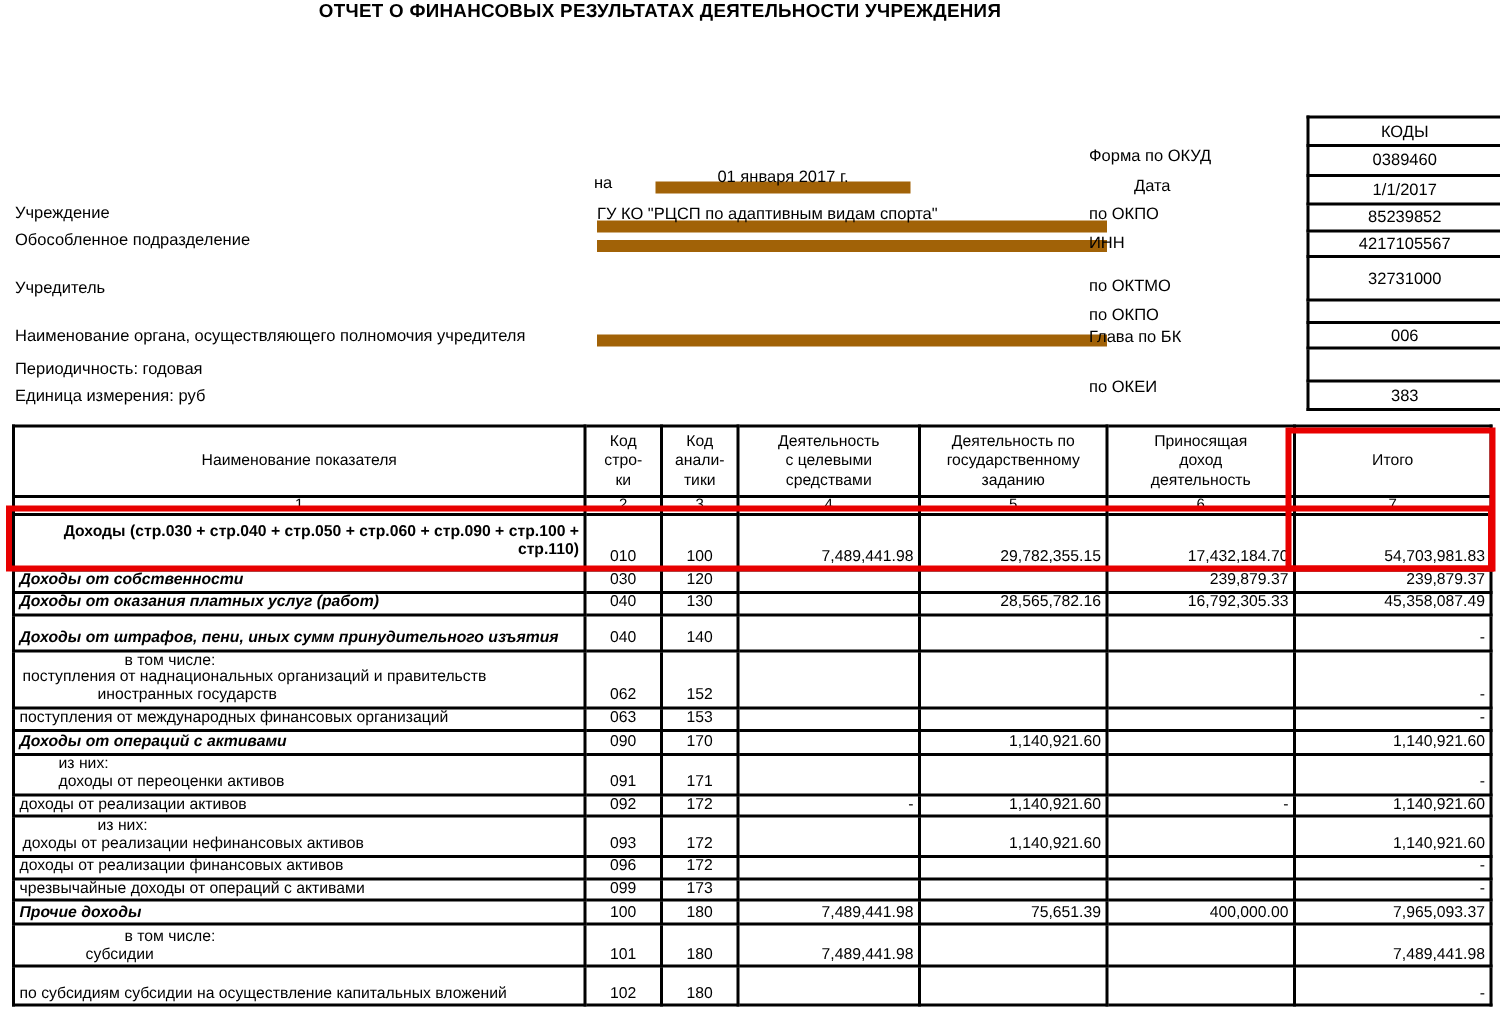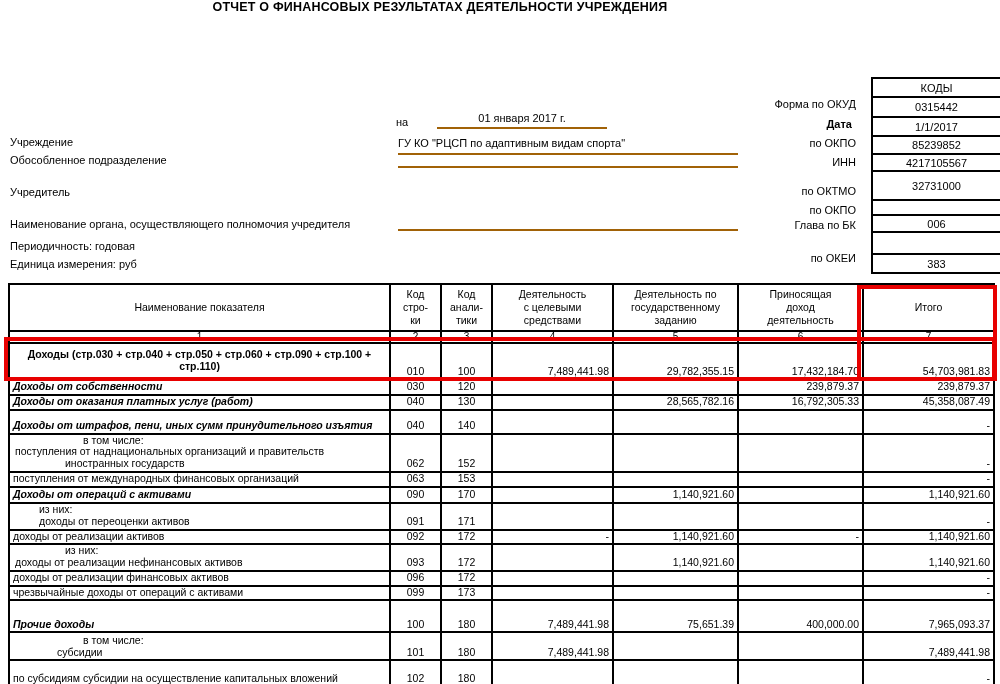--- a/index.html
+++ b/index.html
@@ -4,22 +4,22 @@
 <style>
   * { margin:0; padding:0; box-sizing:border-box; }
   body { background:#fff; }
   .page {
     position:relative; width:1000px; height:684px; background:#fff;
     font-family:"Liberation Sans", sans-serif; font-size:11px; color:#000;
     overflow:hidden;
   }
   .abs { position:absolute; }
   .title { font-weight:bold; font-size:12.5px; letter-spacing:0.2px; }
-  .ul { border-bottom:2px solid #a16207; }
-  .rlabel { text-align:right; width:130px; }
+  .ul { border-bottom:8px solid #a16207; }
+  .rlabel { width:130px; }
   .llabel { white-space:nowrap; }
 
   
   table.codes { border-collapse:collapse; table-layout:fixed; width:131px; }
   table.codes td {
     border:2px solid #000; text-align:center; vertical-align:middle;
     font-size:11px; padding:0 2px; overflow:hidden;
   }
   table.codes { border:1px solid #000; }
   td.tallv { vertical-align:bottom; padding-bottom:2px;margin-left:38px; }
@@ -32,21 +32,21 @@
   }
   table.main tr.hdr td {
     text-align:center; vertical-align:middle; white-space:pre-line;
     font-size:10.5px; line-height:1.25; padding:1px 2px;
   }
   table.main tr.nums td { text-align:center; padding:0; line-height:1; font-size:10px; vertical-align:middle; }
   td.num { text-align:right; }
   td.code { text-align:center; }
   td.name { padding-left:4px; }
   .cat { font-style:italic; font-weight:bold; }
-  .main-name { font-weight:bold; text-align:center; vertical-align:middle !important; }
+  .main-name { font-weight:bold; text-align:right; vertical-align:middle !important; }
   .ind0  { padding-left:2px; }
   .ind28 { padding-left:26px; }
   .ind44 { padding-left:44px; }
   .ind56 { padding-left:52px; }
   .ind70 { padding-left:70px; }
 
   
   .red-row { left:4px; top:337px; width:992px; height:44px; border:4px solid #e80000; }
   .red-col { left:857px; top:285px; width:140px; height:96px; border:4px solid #e80000; }
   .overlay { pointer-events:none; }
@@ -66,35 +66,35 @@
   <div class="abs llabel" style="left:10px; top:186px;">Учредитель</div>
   <div class="abs llabel" style="left:10px; top:218px;">Наименование органа, осуществляющего полномочия учредителя</div>
   <div class="abs llabel" style="left:10px; top:240px;">Периодичность:  годовая</div>
   <div class="abs llabel" style="left:10px; top:258px;">Единица измерения: руб</div>
 
   <div class="abs ul" style="left:398px; top:137px; width:340px; height:18px;">ГУ КО "РЦСП по адаптивным видам спорта"</div>
   <div class="abs ul" style="left:398px; top:160px; width:340px; height:8px;"></div>
   <div class="abs ul" style="left:398px; top:222px; width:340px; height:9px;"></div>
 
   <div class="abs rlabel" style="left:726px; top:98px;">Форма по ОКУД</div>
-  <div class="abs rlabel" style="left:722px; top:118px;font-weight:bold;">Дата</div>
+  <div class="abs rlabel" style="left:756px; top:118px;">Дата</div>
   <div class="abs rlabel" style="left:726px; top:137px;">по ОКПО</div>
   <div class="abs rlabel" style="left:726px; top:156px;">ИНН</div>
   <div class="abs rlabel" style="left:726px; top:185px;">по ОКТМО</div>
   <div class="abs rlabel" style="left:726px; top:204px;">по ОКПО</div>
   <div class="abs rlabel" style="left:726px; top:219px;">Глава по БК</div>
   <div class="abs rlabel" style="left:726px; top:252px;">по ОКЕИ</div>
 
   <table class="codes abs" style="left:871px; top:77px;">
     <tbody>
         <tr>
           <td style="height:19px;">КОДЫ</td>
         </tr>
     <tr>
-          <td style="height:20px;">0315442</td>
+          <td style="height:20px;">0389460</td>
         </tr>
     <tr>
           <td style="height:19px;">1/1/2017</td>
         </tr>
     <tr>
           <td style="height:18px;">85239852</td>
         </tr>
     <tr>
           <td style="height:17px;">4217105567</td>
         </tr>
@@ -267,21 +267,21 @@
     </tr>
     <tr style="height:12px;">
       <td class="ind28">чрезвычайные доходы от операций с активами</td>
       <td class="code">099</td>
       <td class="code">173</td>
       <td class="num"></td>
       <td class="num"></td>
       <td class="num"></td>
       <td class="num">-</td>
     </tr>
-    <tr style="height:32px;">
+    <tr style="height:16px;">
       <td class="name cat">Прочие доходы</td>
       <td class="code">100</td>
       <td class="code">180</td>
       <td class="num">7,489,441.98</td>
       <td class="num">75,651.39</td>
       <td class="num">400,000.00</td>
       <td class="num">7,965,093.37</td>
     </tr>
     <tr style="height:28px;">
       <td>

